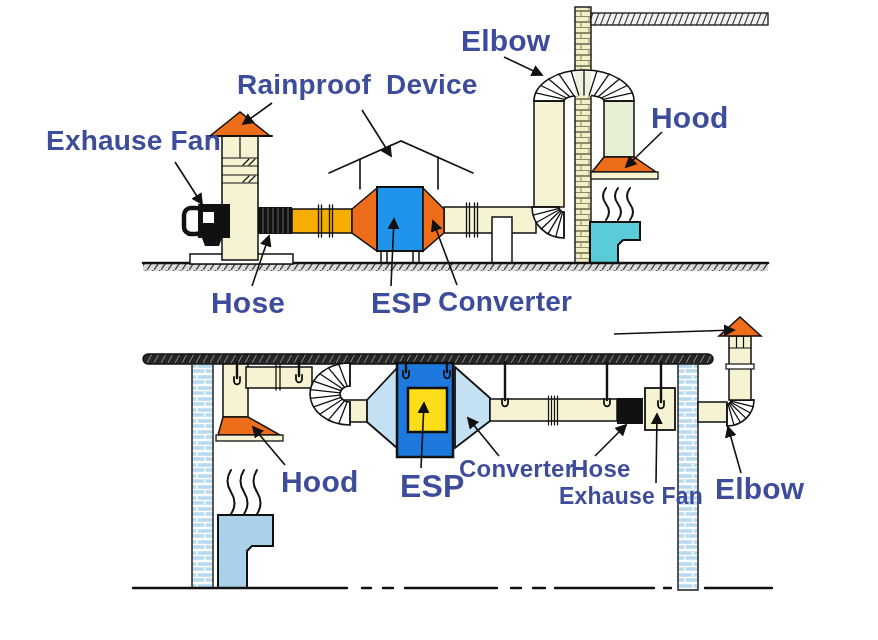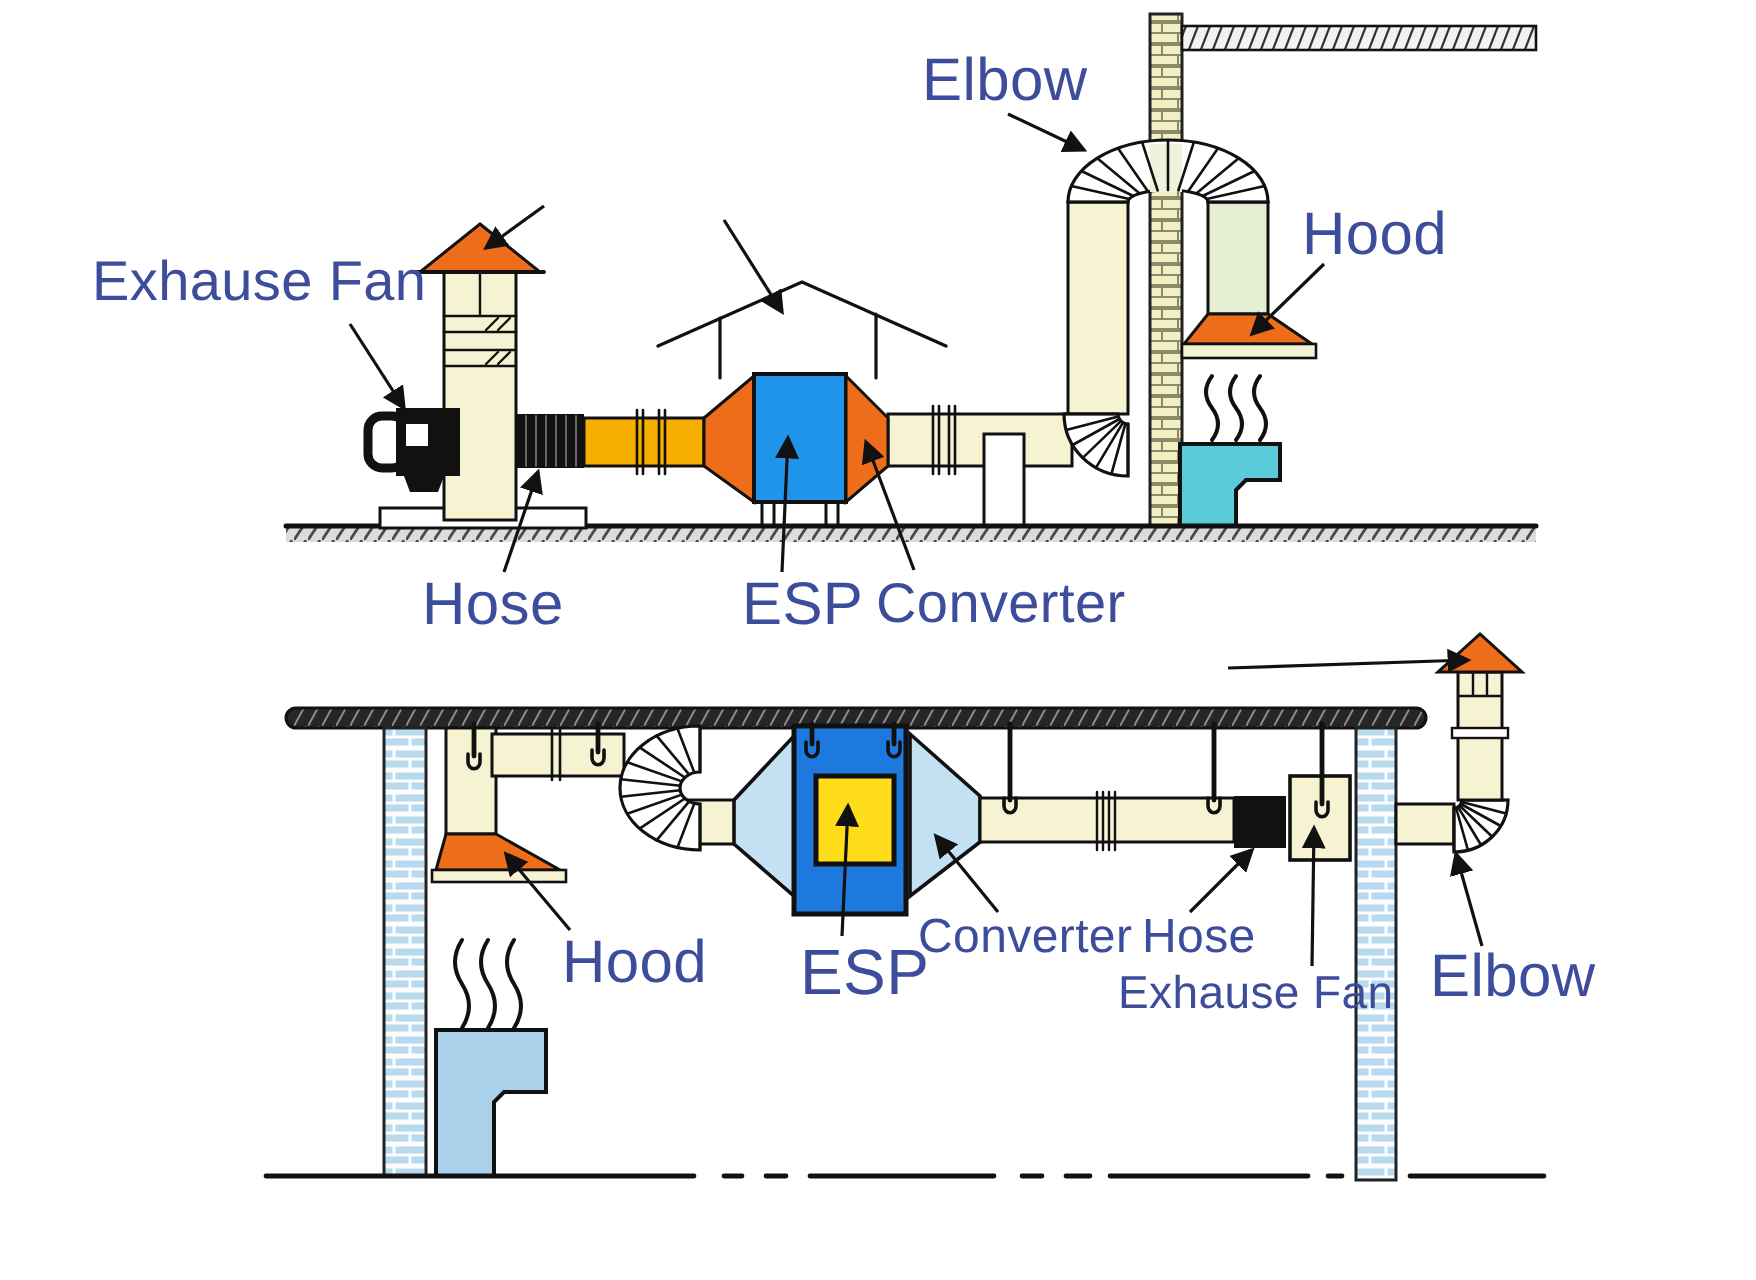--- a/index.html
+++ b/index.html
@@ -2,21 +2,21 @@
 <html style="--c-label: #3e4d9b; --c-orange: #ee6d1a; --c-amber: #f6ae00; --c-espTop: #2094ea; --c-espBottom: #1e79de; --c-yellow: #ffdd1a; --c-cream: #f6f3d3; --c-paleGreen: #e4efd3; --c-teal: #59cbd9; --c-stoveBlue: #a9d2ea; --c-convBlue: #c3e1f3; --c-ink: #111111;"><head>
 <meta charset="utf-8">
 <style>
   html,body{margin:0;padding:0;background:#fff;}
   .canvas{
     position:relative;width:878px;height:640px;background:#ffffff;overflow:hidden;
     font-family:"Liberation Sans", sans-serif;
   }
   .canvas svg{position:absolute;left:0;top:0;}
   .lbl{
-    position:absolute;color:var(--c-label,#3e4d9b);font-weight:400;line-height:1;
+    position:absolute;color:var(--c-label,#3e4d9b);font-weight:700;line-height:1;
     white-space:nowrap;letter-spacing:.2px;
   }
   .lbl.ws{word-spacing:7px;}
 </style>
 </head>
 <body>
 
 <div class="canvas">
 
 <svg width="878" height="640" viewBox="0 0 878 640">
@@ -191,20 +191,21 @@
     <line x1="421" y1="468" x2="424" y2="403" marker-end="url(#arr)"></line>
     <line x1="499" y1="456" x2="468" y2="418" marker-end="url(#arr)"></line>
     <line x1="595" y1="456" x2="626" y2="425" marker-end="url(#arr)"></line>
     <line x1="656" y1="483" x2="657" y2="414" marker-end="url(#arr)"></line>
     <line x1="741" y1="473" x2="728" y2="427" marker-end="url(#arr)"></line>
     <line x1="614" y1="334" x2="734" y2="330" marker-end="url(#arr)"></line>
   </g>
 </svg>
 
 <div class="lbl" style="left:46px;top:127px;font-size:28px">Exhause Fan</div>
+<div class="lbl ws" style="left:237px;top:71px;font-size:28px">Rainproof Device</div>
 <div class="lbl" style="left:461px;top:26px;font-size:30px">Elbow</div>
 <div class="lbl" style="left:651px;top:103px;font-size:30px">Hood</div>
 <div class="lbl" style="left:211px;top:288px;font-size:30px">Hose</div>
 <div class="lbl" style="left:371px;top:288px;font-size:30px">ESP</div>
 <div class="lbl" style="left:438px;top:288px;font-size:28px">Converter</div>
 
 <div class="lbl" style="left:281px;top:467px;font-size:30px">Hood</div>
 <div class="lbl" style="left:400px;top:470px;font-size:32px">ESP</div>
 <div class="lbl" style="left:459px;top:457px;font-size:24px">Converter</div>
 <div class="lbl" style="left:571px;top:457px;font-size:24px">Hose</div>

